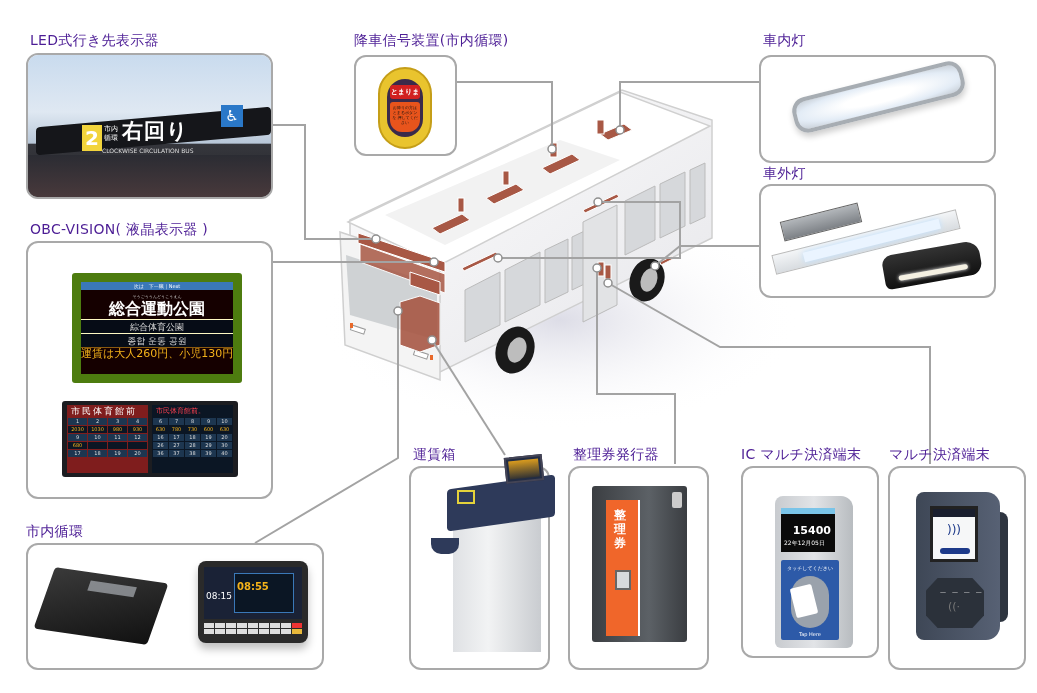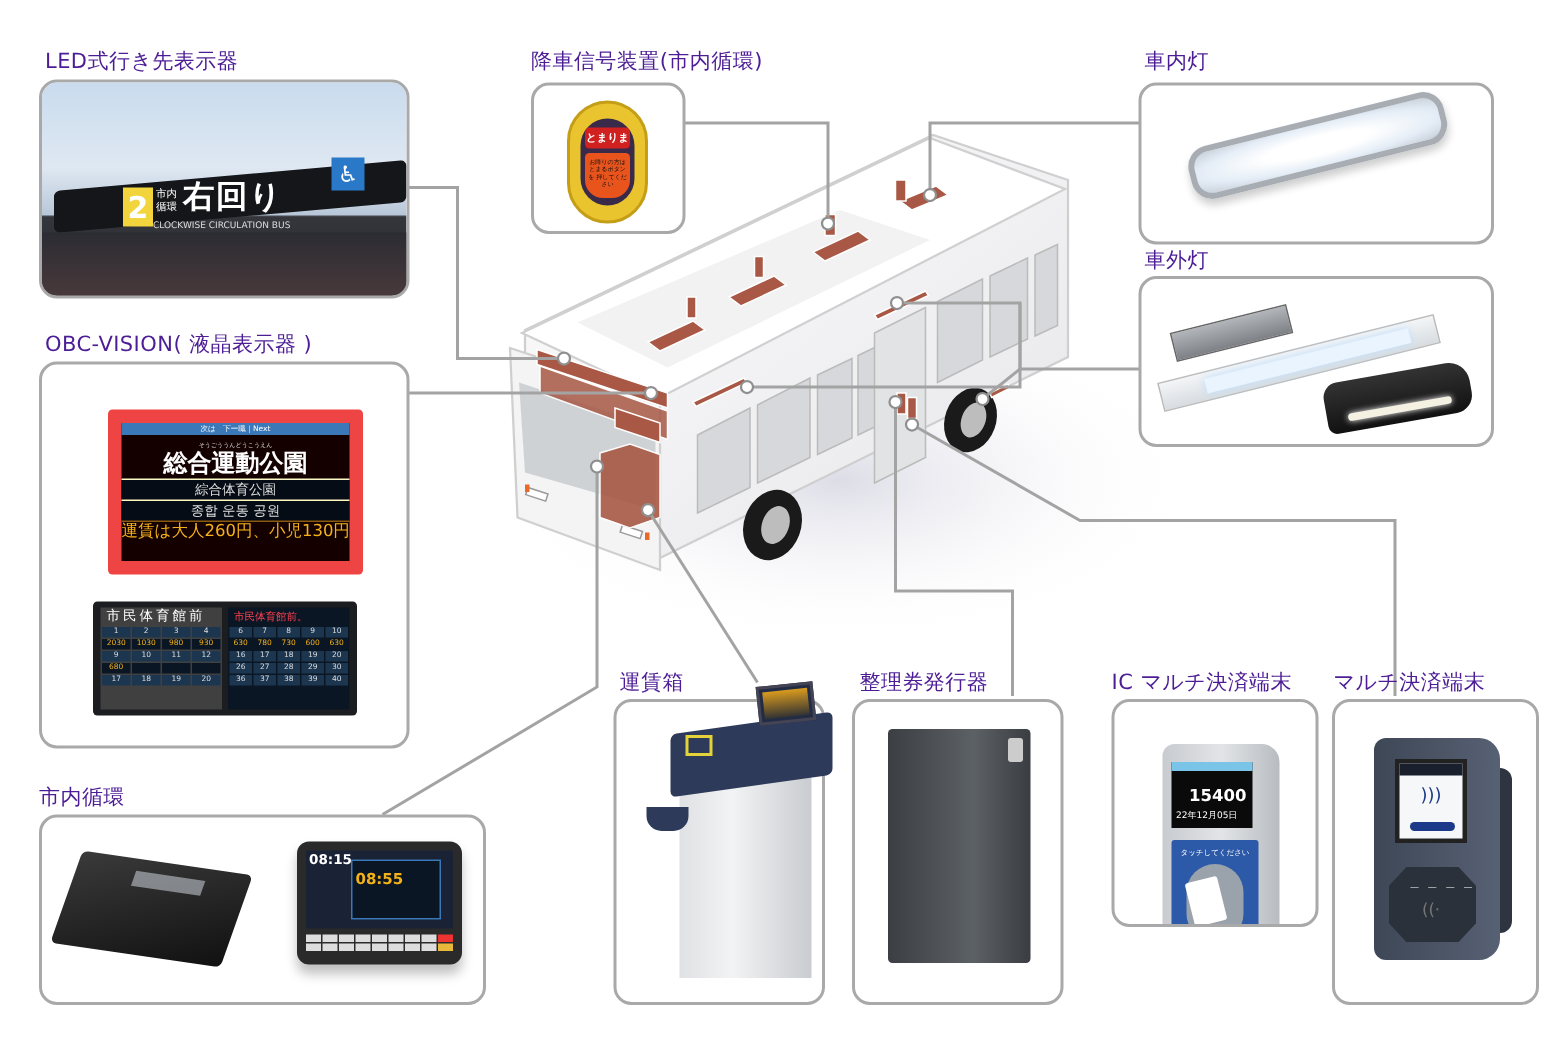--- a/index.html
+++ b/index.html
@@ -33,43 +33,43 @@
     background: radial-gradient(ellipse at center, #ffffff 30%, #e3ecf6 70%, #c5ccd4 100%); border: 4px solid #a7adb3; transform: rotate(-14deg); box-shadow: 0 4px 6px rgba(0,0,0,0.2); }
 
   
   .ext-box { position: absolute; left: 20px; top: 26px; width: 80px; height: 20px; background: linear-gradient(180deg,#b2b6ba,#7d8186); transform: rotate(-14deg); border: 1px solid #666; }
   .ext-bar { position: absolute; left: 10px; top: 46px; width: 190px; height: 20px; background: linear-gradient(180deg,#f3f5f7,#d8dce0); transform: rotate(-14deg); border: 1px solid #bbb; }
   .ext-bar-glow { position: absolute; left: 30px; top: 4px; width: 140px; height: 10px; background: #eaf4ff; box-shadow: 0 0 6px #bfe0ff; }
   .ext-black { position: absolute; left: 122px; top: 62px; width: 98px; height: 34px; background: linear-gradient(180deg,#333,#111); border-radius: 10px 14px 12px 6px; transform: rotate(-10deg); }
   .ext-black-glow { position: absolute; left: 14px; top: 22px; width: 70px; height: 5px; background: #f4f0e2; box-shadow: 0 0 4px #fff; border-radius: 3px; }
 
   
-  .obc1 { position: absolute; left: 44px; top: 30px; width: 170px; height: 110px; background: #ef4444; border-radius: 3px; padding: 9px; }
+  .obc1 { position: absolute; left: 44px; top: 30px; width: 170px; height: 110px; background: #4d7c0f; border-radius: 3px; padding: 9px; }
   .obc1-scr { width: 100%; height: 100%; background: #150000; position: relative; }
   .obc1-bar { height: 8px; background: #3a78b8; color: #fff; font-size: 5px; text-align: center; line-height: 8px; }
   .obc1-ruby { color: #ddd; font-size: 4px; text-align: center; margin-top: 4px; }
   .obc1-main { color: #fff; font-size: 16px; text-align: center; font-weight: bold; line-height: 20px; }
   .obc1-row { background: #060c16; color: #ddd; font-size: 9px; text-align: center; height: 14px; line-height: 14px; border-top: 1px solid #fef9c3; }
   .obc1-ticker { color: #f4b21a; font-size: 11px; line-height: 12px; white-space: nowrap; overflow: hidden; border-top: 1px solid #8a5a10; }
   .obc2 { position: absolute; left: 34px; top: 158px; width: 176px; height: 76px; background: #1c1d21; border-radius: 3px; padding: 4px 5px; display: flex; gap: 4px; }
-  .obc2-left { flex: 1; background: #404040; }
+  .obc2-left { flex: 1; background: #7f1d1d; }
   .obc2-right { flex: 1; background: #0b1624; }
   .obc2-title { color: #fff; font-size: 9px; height: 12px; line-height: 12px; padding-left: 4px; letter-spacing: 2px; }
   .obc2-title.red { color: #ff4050; font-size: 7px; letter-spacing: 0; }
   .obc2-grid { display: grid; grid-template-columns: repeat(4,1fr); gap: 1px; padding: 1px; }
   .obc2-grid.five { grid-template-columns: repeat(5,1fr); }
   .obc2-grid span { font-size: 5px; color: #ddd; text-align: center; background: #1d3650; line-height: 7px; }
   .obc2-grid span.fare { color: #f4b21a; background: #0b1624; }
 
   
   .crew-box { position: absolute; left: 14px; top: 30px; width: 118px; height: 62px; background: linear-gradient(160deg,#3a3a3a,#111); transform: skewX(-12deg) rotate(8deg); border-radius: 4px; }
   .crew-box-top { position: absolute; left: 40px; top: 8px; width: 48px; height: 10px; background: #bfc4cc; opacity: 0.6; }
   .crew-tab { position: absolute; left: 170px; top: 16px; width: 110px; height: 82px; background: #2a2a2a; border-radius: 8px; padding: 6px; box-shadow: 0 6px 8px rgba(0,0,0,0.25); }
   .crew-scr { width: 100%; height: 52px; background: #1a2236; position: relative; }
-  .crew-time { position: absolute; left: 2px; top: 2px; color: #fff; font-size: 9px; font-weight: bold; }
+  .crew-time { position: absolute; left: 2px; top: 24px; color: #fff; font-size: 9px; font-weight: normal; }
   .crew-time2 { position: absolute; left: 33px; top: 14px; color: #f4b21a; font-size: 10px; font-weight: bold; }
   .crew-panel { position: absolute; left: 30px; top: 6px; width: 60px; height: 40px; border: 1px solid #3a78b8; background: #0b1624; }
   .crew-keys { margin-top: 4px; display: grid; grid-template-columns: repeat(9,1fr); gap: 1px; }
   .crew-keys span { height: 5px; background: #ddd; }
 
   
   .fare-body { position: absolute; left: 42px; top: 34px; width: 88px; height: 150px; background: linear-gradient(90deg,#dfe1e4,#f2f3f4 40%,#c9ccd0); }
   .fare-head { position: absolute; left: 36px; top: 14px; width: 108px; height: 42px; background: #2e3a5a; border-radius: 4px; transform: skewY(-8deg); }
   .fare-slot { position: absolute; left: 46px; top: 22px; width: 18px; height: 14px; border: 2px solid #e4d23a; }
   .fare-cup { position: absolute; left: 20px; top: 70px; width: 28px; height: 16px; background: #2e3a5a; border-radius: 0 0 10px 10px; }
@@ -370,26 +370,30 @@
   <div class="fare-slot"></div>
   <div class="fare-cup"></div>
   <div class="fare-screen">
       <div class="fare-scr-in"></div>
     </div>
 </div>
 
 <div class="label" style="left:573px;top:446px;">整理券発行器</div>
 <div class="card" style="left:568px;top:466px;width:141px;height:204px;">
   <div class="tkt-body">
+    <div class="tkt-front">
+      <div class="tkt-text">整理券</div>
+      <div class="tkt-win"></div>
+    </div>
     <div class="tkt-clip"></div>
   </div>
 </div>
 
 <div class="label" style="left:741px;top:446px;">IC マルチ決済端末</div>
-<div class="card" style="left:741px;top:466px;width:138px;height:152px;">
+<div class="card" style="left:741px;top:466px;width:138px;height:192px;">
   <div class="ic-body">
     <div class="ic-scr">
       <div class="ic-bar"></div>
       <div class="ic-amount">15400</div>
       <div class="ic-small">22年12月05日</div>
     </div>
     <div class="ic-pad">
       <div class="ic-pad-text">タッチしてください</div>
       <div class="ic-pad-oval"></div>
       <div class="ic-card"></div>

